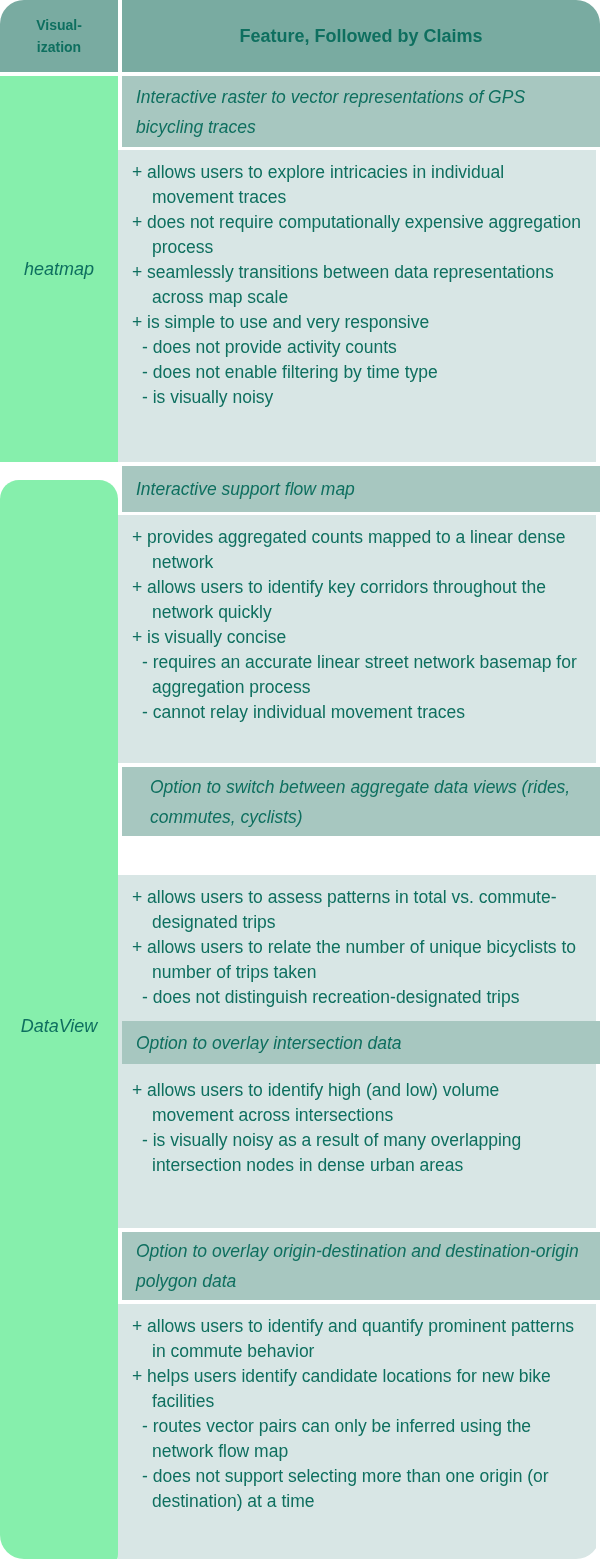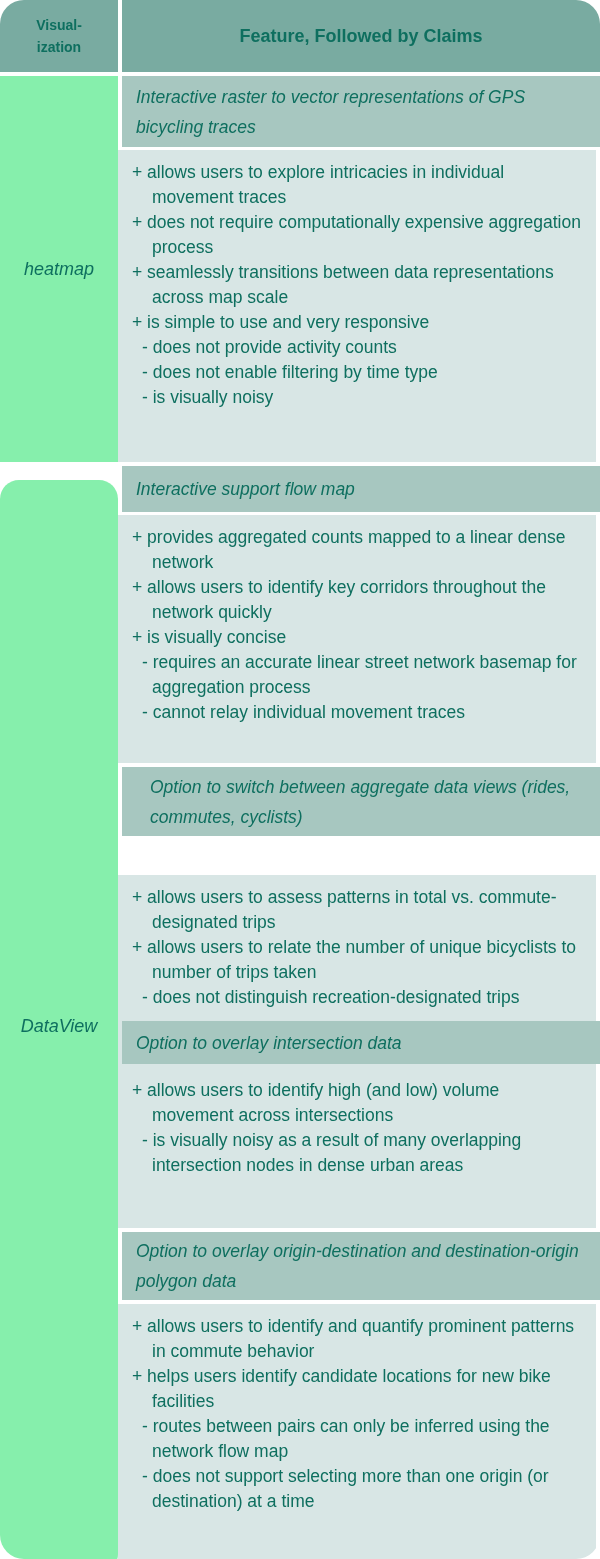--- a/index.html
+++ b/index.html
@@ -63,17 +63,17 @@
   <div class="feat-head" style="top:1021px; height:43px;">Option to overlay intersection data</div>
   <div class="claims" style="top:1068px; height:160px;">
       <div class="claim">+ allows users to identify high (and low) volume movement across intersections</div>
       <div class="claim neg">- is visually noisy as a result of many overlapping intersection nodes in dense urban areas</div>
     </div>
 
   <div class="feat-head" style="top:1232px; height:68px;">Option to overlay origin-destination and destination-origin polygon data</div>
   <div class="claims" style="top:1304px; height:255px;">
       <div class="claim">+ allows users to identify and quantify prominent patterns in commute behavior</div>
       <div class="claim">+ helps users identify candidate locations for new bike facilities</div>
-      <div class="claim neg">- routes between pairs can only be inferred using the network flow map</div>
+      <div class="claim neg">- routes vector pairs can only be inferred using the network flow map</div>
       <div class="claim neg">- does not support selecting more than one origin (or destination) at a time</div>
     </div>
 
 </div>
 
 </body></html>

